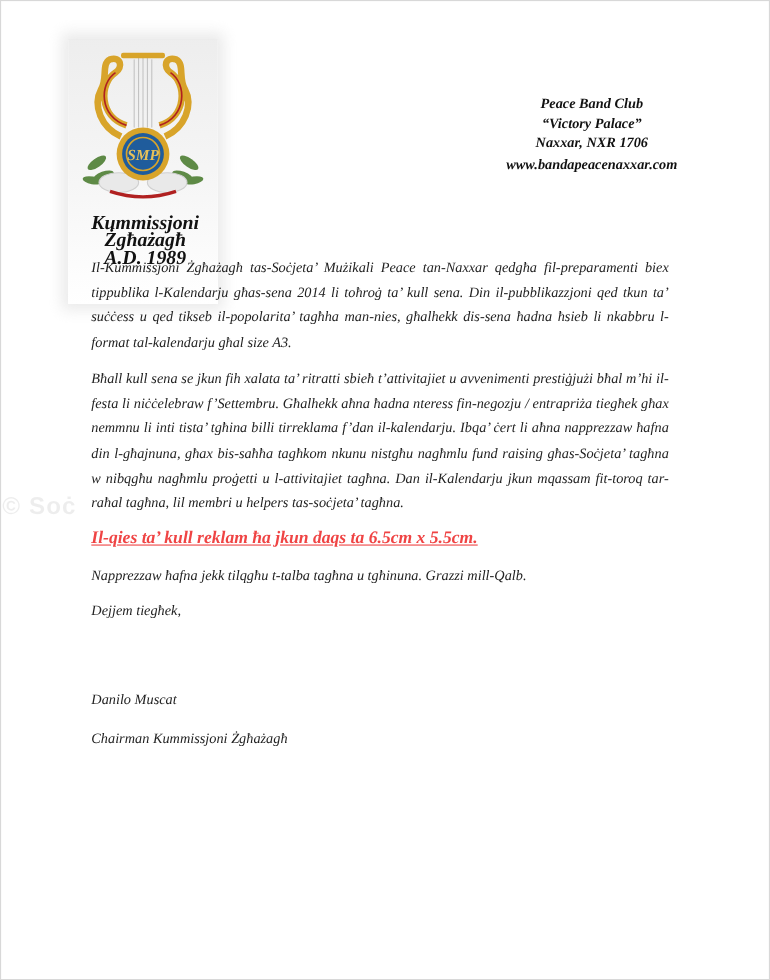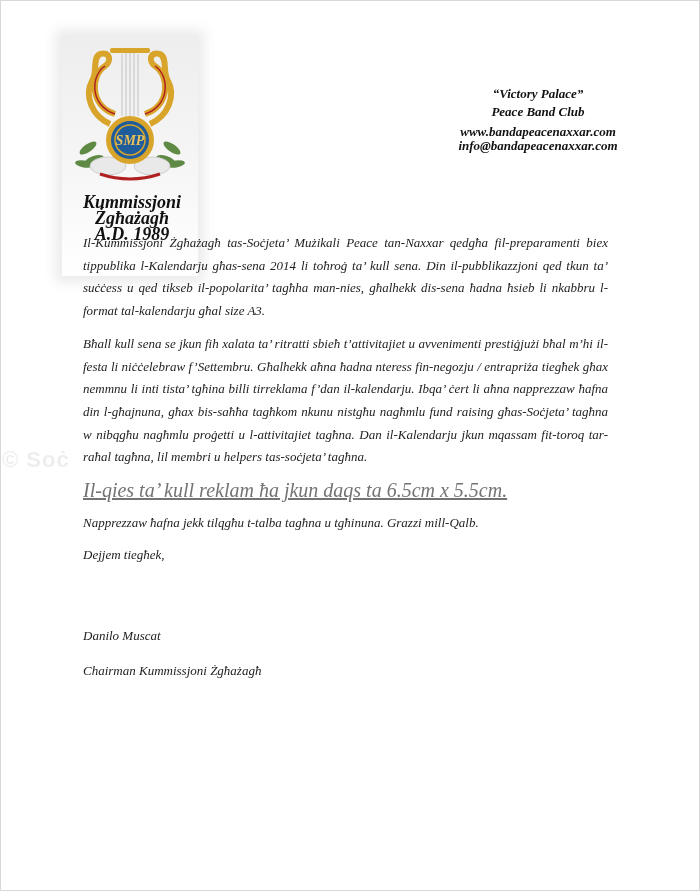--- a/index.html
+++ b/index.html
@@ -35,22 +35,22 @@
     .address .small { font-size: 13px; line-height: 14px; }
     .address .gap { height: 4px; }
     .letter {
       position: absolute; left: 83px; top: 232px; width: 525px;
       font-style: italic; font-size: 13px; line-height: 22.7px; color: #222;
     }
     .letter p { margin: 0; }
     .salutation { margin-bottom: 12px !important; }
     .para { text-align: justify; margin-bottom: 10px !important; }
     .highlight {
-      font-size: 20px; font-weight: normal; text-decoration: underline;
-      margin: 8px 0 10px 0 !important; color: #737373;
+      font-size: 16px; font-weight: bold; text-decoration: underline;
+      margin: 8px 0 10px 0 !important; color: #ef4444;
     }
     .sig-name { margin-top: 58px !important; }
     .sig-title { margin-top: 12px !important; }
   </style>
 </head>
 <body>
 
 <div class="page-border"></div>
 
 <div class="watermark">© Soċ</div>
@@ -93,25 +93,25 @@
     <path d="M30 138 Q60 148 90 138" fill="none" stroke="#b02020" stroke-width="3"></path>
   </svg>
 </div>
 
 <div class="committee">
   <div>Kummissjoni Żgħażagħ</div>
   <div>A.D. 1989</div>
 </div>
 
 <div class="address">
+  <div>Peace Band Club</div>
   <div>“Victory Palace”</div>
-  <div>Peace Band Club</div>
+  <div>Naxxar, NXR 1706</div>
   <div class="gap"></div>
   <div class="small">www.bandapeacenaxxar.com</div>
-  <div class="small">info@bandapeacenaxxar.com</div>
 </div>
 
 <div class="letter">
   <p class="para">Il-Kummissjoni Żgħażagħ tas-Soċjeta’ Mużikali Peace tan-Naxxar qedgħa fil-preparamenti biex tippublika l-Kalendarju għas-sena 2014 li toħroġ ta’ kull sena. Din il-pubblikazzjoni qed tkun ta’ suċċess u qed tikseb il-popolarita’ tagħha man-nies, għalhekk dis-sena ħadna ħsieb li nkabbru l-format tal-kalendarju għal size A3.</p>
   <p class="para">Bħall kull sena se jkun fih xalata ta’ ritratti sbieħ t’attivitajiet u avvenimenti prestiġjużi bħal m’hi il-festa li niċċelebraw f’Settembru. Għalhekk aħna ħadna nteress fin-negozju / entrapriża tiegħek għax nemmnu li inti tista’ tgħina billi tirreklama f’dan il-kalendarju. Ibqa’ ċert li aħna napprezzaw ħafna din l-għajnuna, għax bis-saħħa tagħkom nkunu nistgħu nagħmlu fund raising għas-Soċjeta’ tagħna w nibqgħu nagħmlu proġetti u l-attivitajiet tagħna. Dan il-Kalendarju jkun mqassam fit-toroq tar-raħal tagħna, lil membri u helpers tas-soċjeta’ tagħna.</p>
   <p class="highlight">Il-qies ta’ kull reklam ħa jkun daqs ta 6.5cm x 5.5cm.</p>
   <p class="para">Napprezzaw ħafna jekk tilqgħu t-talba tagħna u tgħinuna. Grazzi mill-Qalb.</p>
   <p>Dejjem tiegħek,</p>
   <p class="sig-name">Danilo Muscat</p>
   <p class="sig-title">Chairman Kummissjoni Żgħażagħ</p>

